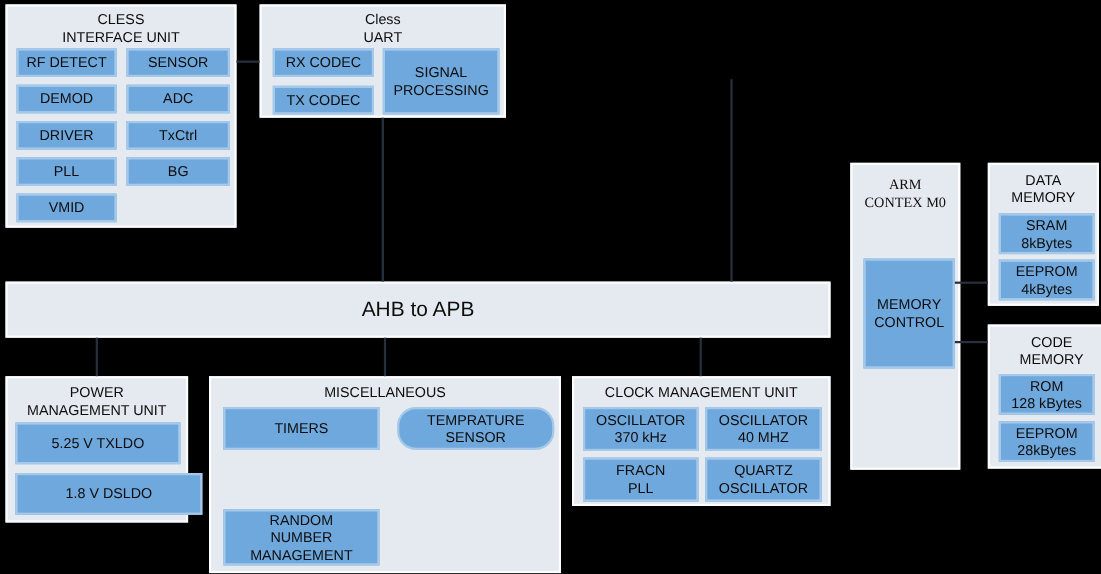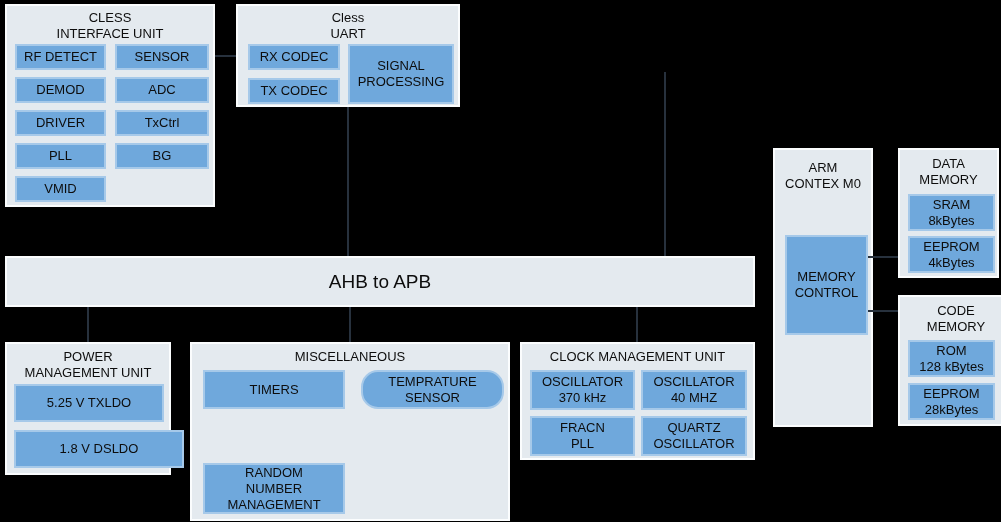--- a/index.html
+++ b/index.html
@@ -73,21 +73,21 @@
     <div class="panel-title" style="top:4px;">Cless
 UART</div>
     <div class="block" style="left:10px; top:38px; width:92px; height:26px;">RX CODEC</div>
     <div class="block" style="left:10px; top:72px; width:92px; height:26px;">TX CODEC</div>
     <div class="block" style="left:110px; top:38px; width:106px; height:60px;">SIGNAL
 PROCESSING</div>
   </div>
 
 
   <div class="panel" style="left:773px; top:148px; width:100px; height:279px;">
-    <div class="panel-title" style="top:10px;">ARM
+    <div class="panel-title" style="top:10px;font-family:Liberation Serif, serif;">ARM
 CONTEX M0</div>
     <div class="block" style="left:10px; top:85px; width:83px; height:100px;">MEMORY
 CONTROL</div>
   </div>
 
   <div class="panel" style="left:898px; top:148px; width:101px; height:130px;">
     <div class="panel-title" style="top:6px;">DATA
 MEMORY</div>
     <div class="block" style="left:8px; top:44px; width:87px; height:37px;">SRAM
 8kBytes</div>

